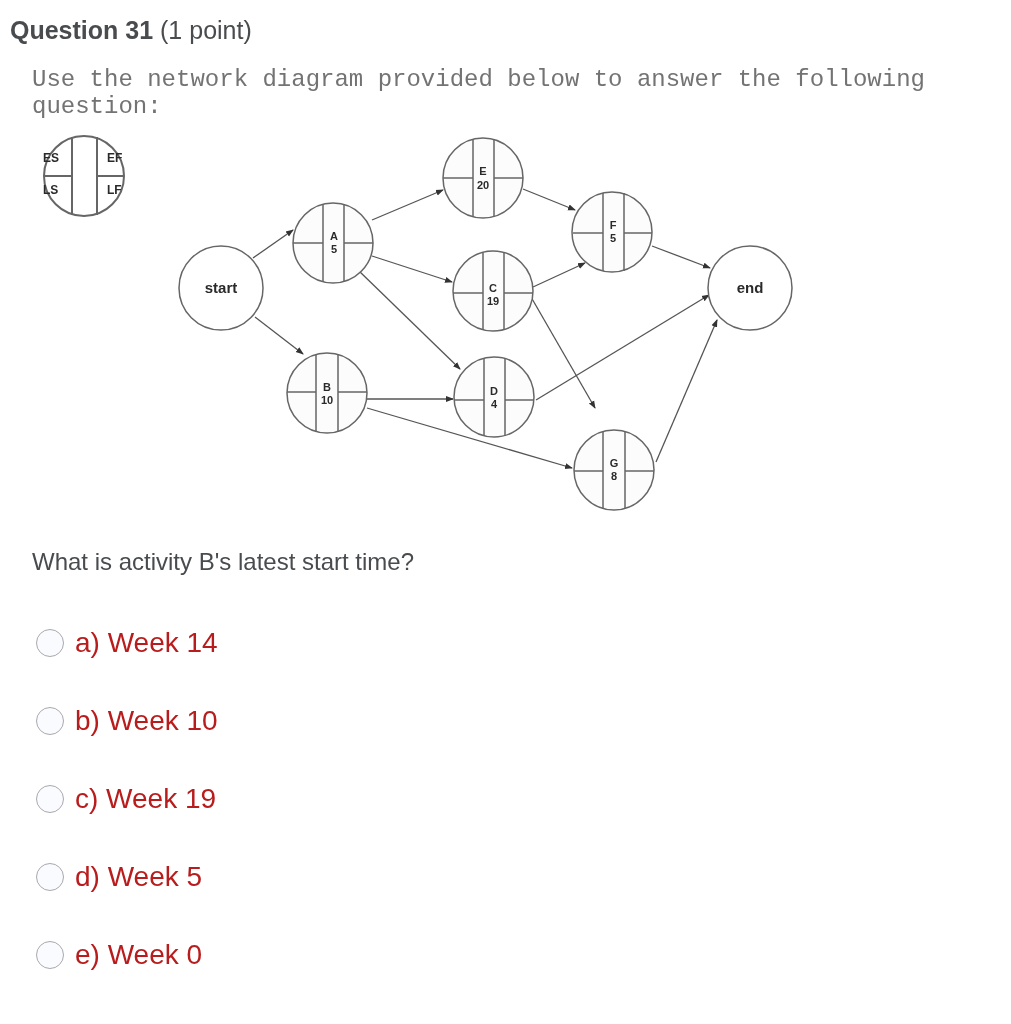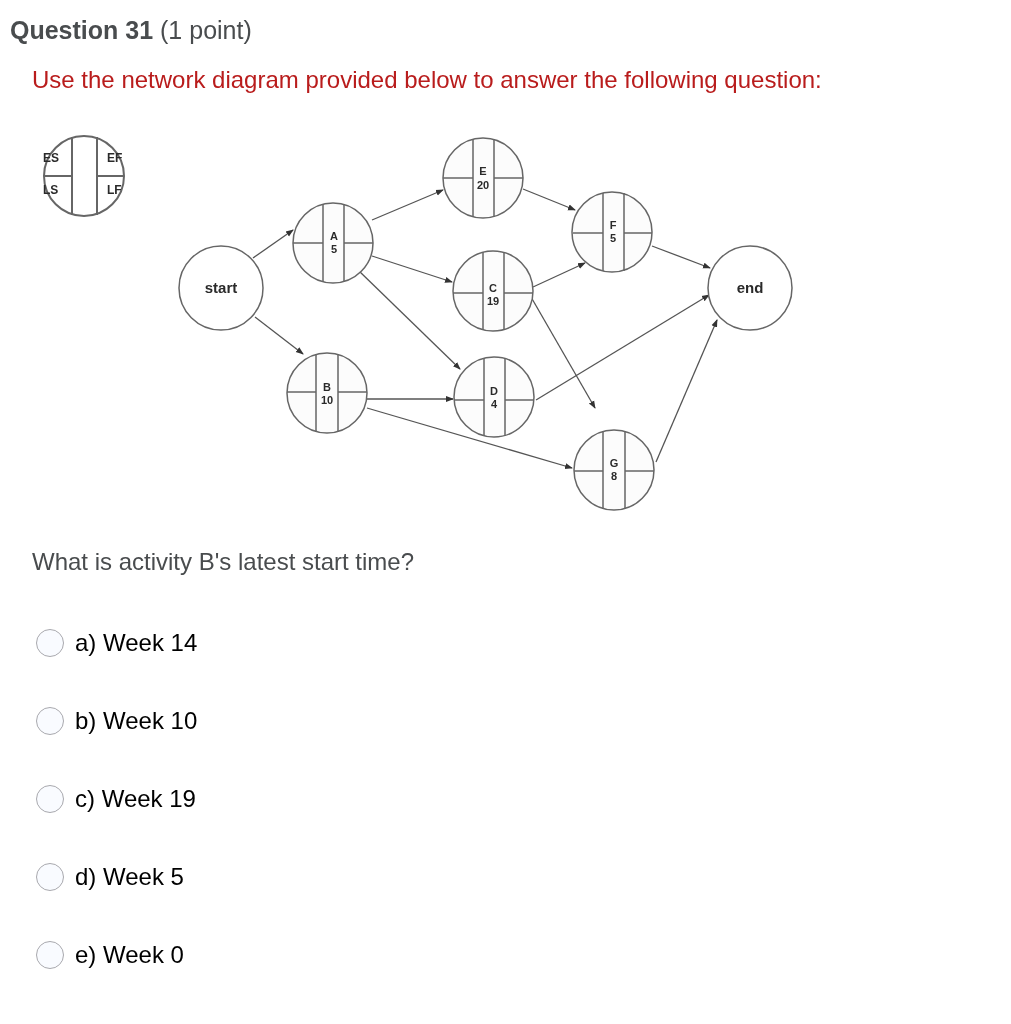--- a/index.html
+++ b/index.html
@@ -1,28 +1,28 @@
 <!DOCTYPE html>
 <html><head>
 <meta charset="utf-8">
 <style>
   html, body { margin:0; padding:0; background:#ffffff; }
   body { width:1011px; height:1024px; position:relative; overflow:hidden;
          font-family:"Liberation Sans", "DejaVu Sans", sans-serif; color:#494c4e; }
   .q-header { position:absolute; left:10px; top:16px; font-size:25px; color:#494c4e;text-align:right; }
   .q-header .num { font-weight:bold; }
   .q-header .pts { font-weight:normal; }
-  .q-intro { position:absolute; left:32px; top:66px; font-size:24px; color:#b91c1c; }
+  .q-intro { position:absolute; left:32px; top:66px; font-size:24px; color:#737373;font-family:Liberation Mono, monospace; }
   .diagram { position:absolute; left:0; top:110px; width:888px; height:420px; }
   .q-text { position:absolute; left:32px; top:548px; font-size:24px; color:#494c4e; }
   .options { position:absolute; left:36px; top:625px; }
   .option { display:flex; align-items:center; height:36px; margin-bottom:42px; cursor:pointer; }
   .radio { width:28px; height:28px; border-radius:50%; border:1.5px solid #a9a9ae; background:#f9fbff;
            box-sizing:border-box; margin-right:11px; }
-  .opt-label { font-size:24px; color:#000000; }
+  .opt-label { font-size:28px; color:#b91c1c; }
   svg text { font-family:"Liberation Sans", "DejaVu Sans", sans-serif; font-weight:bold; fill:#2a2a2a; }
 </style>
 </head>
 <body>
 
 <div class="q-header">
   <span class="num">Question 31</span>
   <span class="pts">(1 point)</span>
 </div>
 

